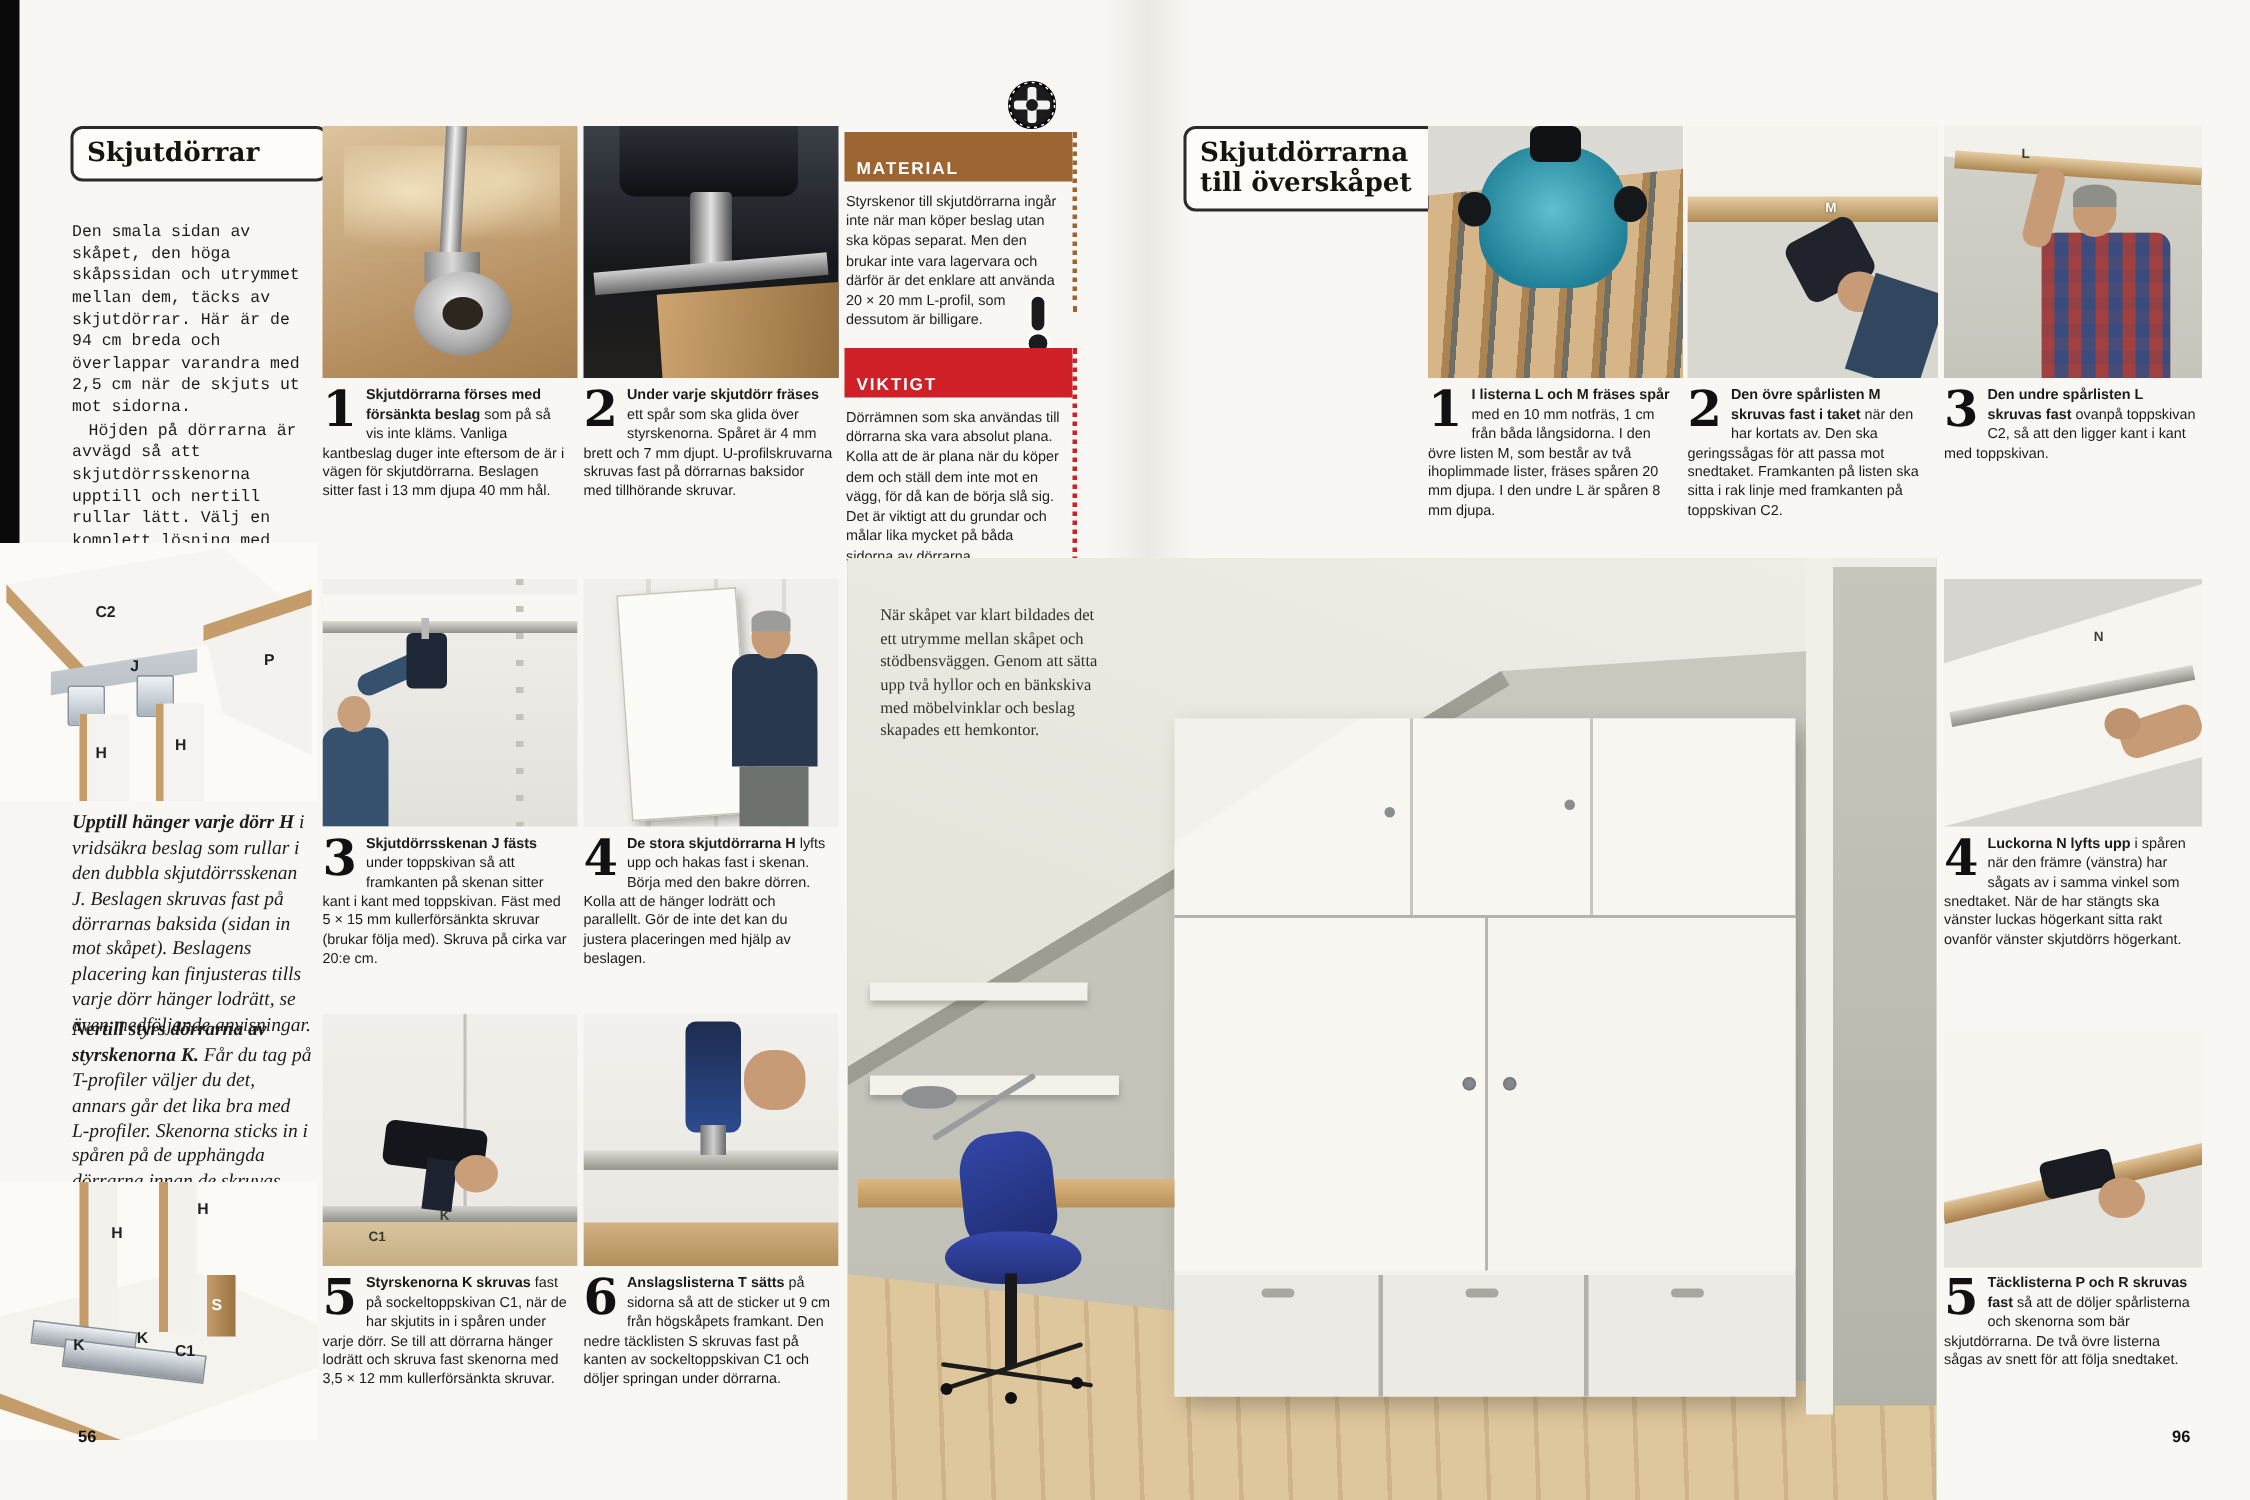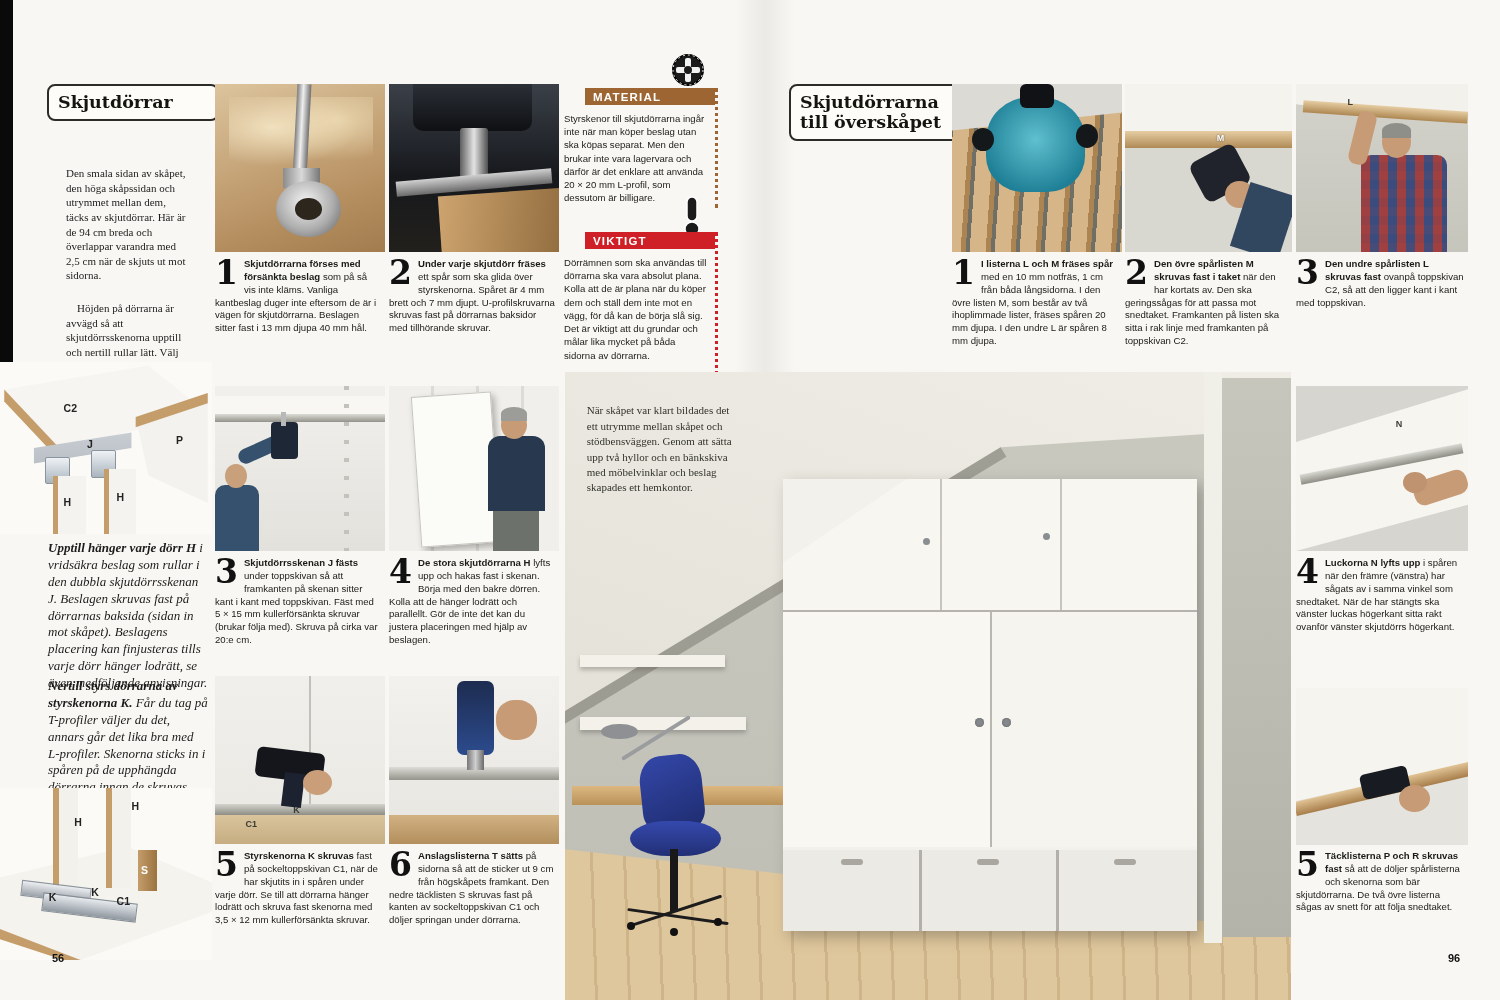--- a/index.html
+++ b/index.html
@@ -2,30 +2,30 @@
 <html><head>
 <meta charset="utf-8">
 <style>
   html,body{margin:0;padding:0;background:#e9e8e4;}
   .spread{position:relative;width:1500px;height:1000px;background:#f8f7f3;overflow:hidden;
           font-family:"Liberation Serif",serif;color:#1c1c1c;}
   .abs{position:absolute;}
   .titlebox{border:2px solid #2b2b28;border-radius:8px;background:#fdfcf9;padding:6px 9px 7px;
             font-family:"DejaVu Serif",serif;font-weight:bold;font-size:17.5px;line-height:1.15;color:#15150f;}
   .bodytext{font-size:11px;line-height:1.33;}
-  .bodytext p{margin:18px;}
+  .bodytext p{margin:0;font-family:Liberation Mono, monospace;}
   .bodytext p + p{text-indent:11px;margin-top:1px;}
   .note{font-size:13px;line-height:1.3;font-style:italic;}
   .note .lead{font-weight:bold;}
   .caption{font-family:"Liberation Sans",sans-serif;font-size:9.6px;line-height:1.34;color:#1b1b18;}
   .caption .num{float:left;font-family:"DejaVu Serif",serif;font-weight:bold;font-size:33px;
                 line-height:25px;margin:2px 6px 0 0;color:#111;}
   .caption .lead{font-weight:bold;}
   .infobox{font-family:"Liberation Sans",sans-serif;}
-  .infobox .hd{color:#fff;font-weight:bold;font-size:11.5px;letter-spacing:1.2px;padding:3px 8px 2px;margin-left:22px;}
+  .infobox .hd{color:#fff;font-weight:bold;font-size:11.5px;letter-spacing:1.2px;padding:19px 8px 2px;}
   .infobox .bd{font-size:9.6px;line-height:1.38;padding:7px 8px 0 1px;color:#23221f;}
   .photo{position:absolute;overflow:hidden;background:#ccc;}
   .photo > div, .photo > span{position:absolute;}
   .pglabel{font-family:"Liberation Sans",sans-serif;font-weight:bold;font-size:11px;color:#111;}
   .diag-label{position:absolute;font-family:"Liberation Sans",sans-serif;font-weight:bold;
               font-size:10.5px;color:#222;text-align:right;}
   .photo-label{position:absolute;font-family:"Liberation Sans",sans-serif;font-weight:bold;
                font-size:9px;color:#fff;text-shadow:0 0 2px rgba(0,0,0,.6);}
 </style>
 </head>

